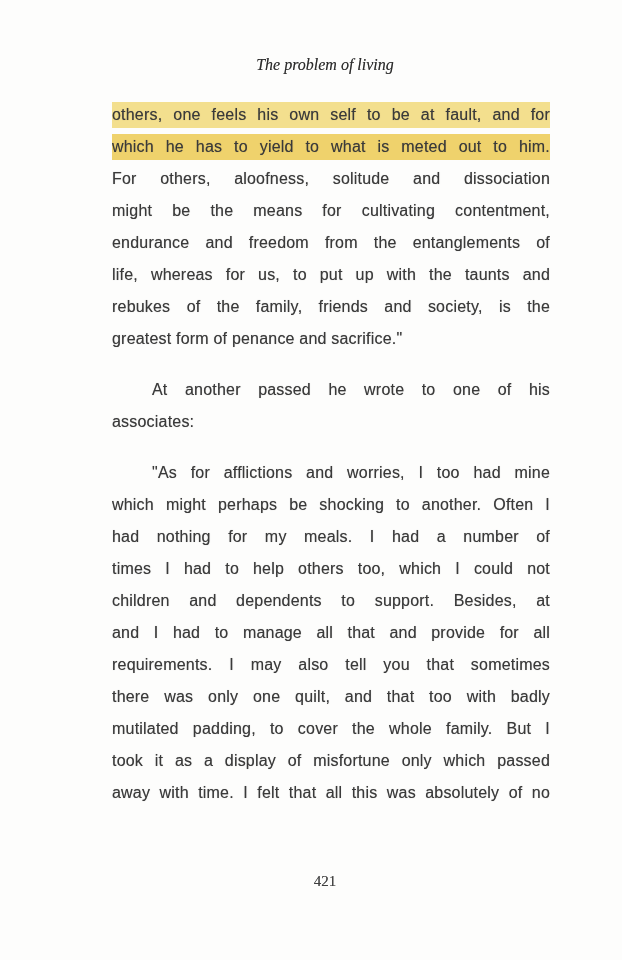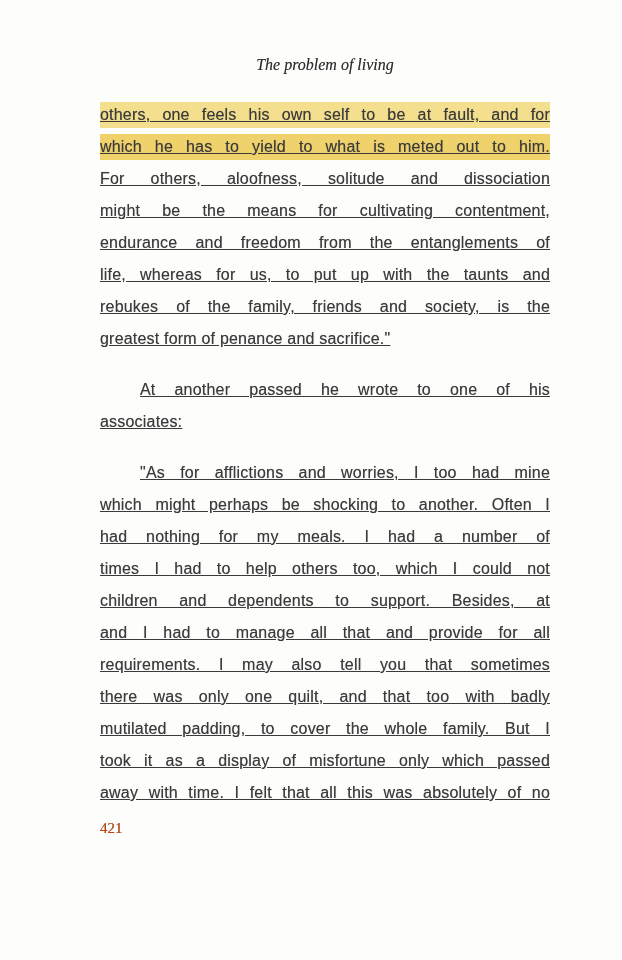--- a/index.html
+++ b/index.html
@@ -33,49 +33,48 @@
     color: #2d2d2d;
     text-shadow: 0 0 0.6px rgba(40,40,40,0.5);
   }
   .content {
     position: absolute;
     top: 99px;
     left: 100px;
     width: 450px;
   }
   .para {
-    margin: 0 0 19px 0;
-    text-decoration: underline;
+    margin: 0 0 19px 12px;
   }
   .line {
     height: 32px;
     line-height: 32px;
     font-size: 16px;
     letter-spacing: 0.2px;
     text-align: justify;
     text-align-last: justify;
     overflow: hidden;
     white-space: normal;
     text-shadow: 0 0 0.7px rgba(55,55,55,0.55);
   }
   .line.last {
     text-align-last: left;
   }
   .line.indent {
     padding-left: 40px;
   }
   .page-number {
     position: absolute;
-    top: 820px;
+    top: 873px;
     left: 100px;
     width: 450px;
-    text-align: left;
+    text-align: center;
     font-family: "Liberation Serif", serif;
     font-size: 15px;
-    color: #c2410c;
+    color: #404040;
     text-shadow: 0 0 0.6px rgba(40,40,40,0.5);
   }
 </style>
 </head>
 <body>
 
 <div class="page">
   <div class="running-header">The problem of living</div>
 
   <div class="content">

